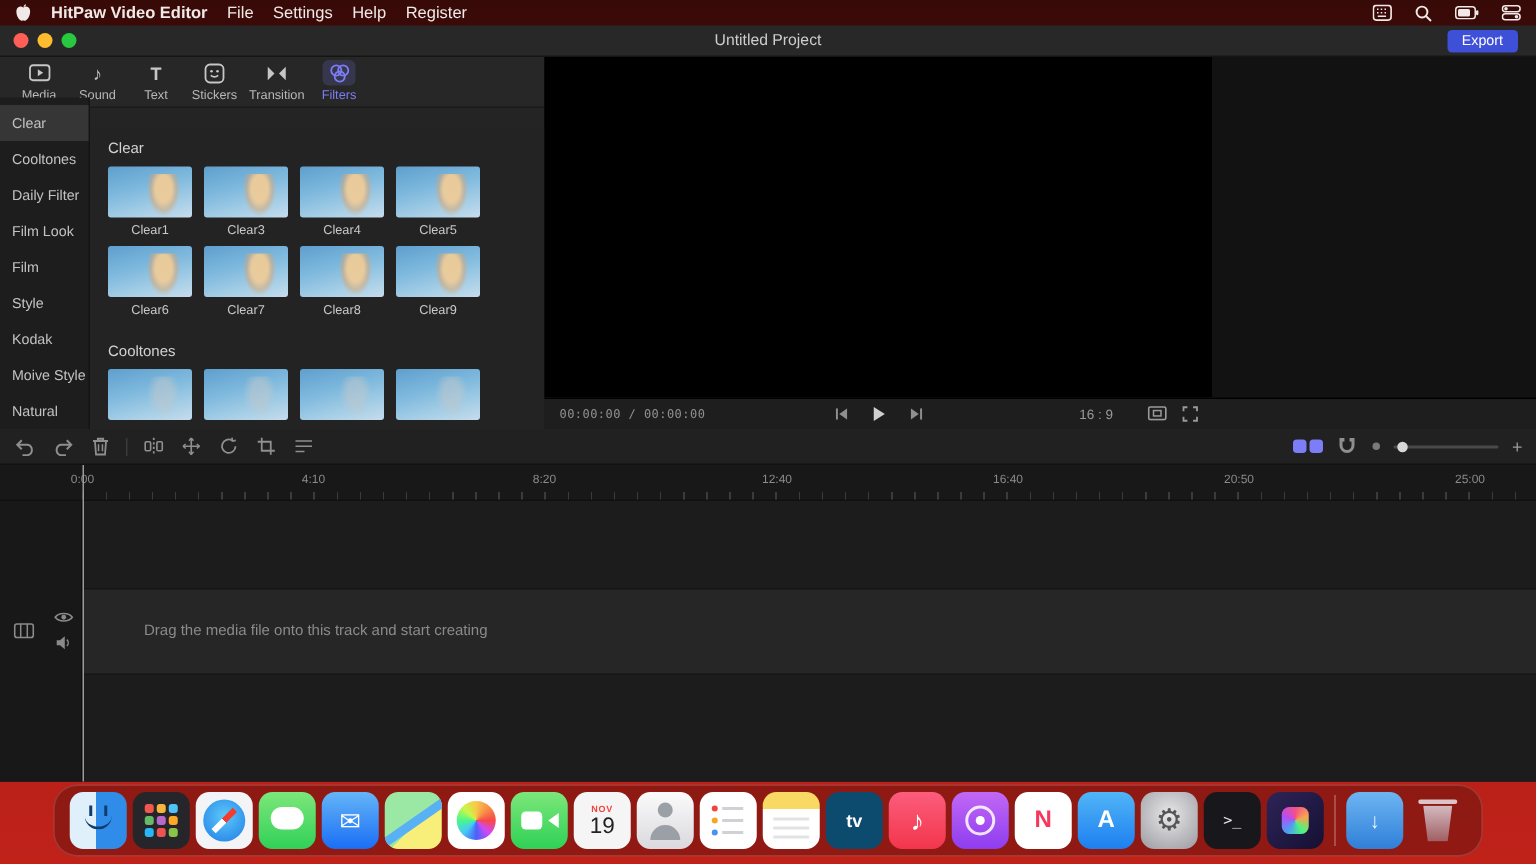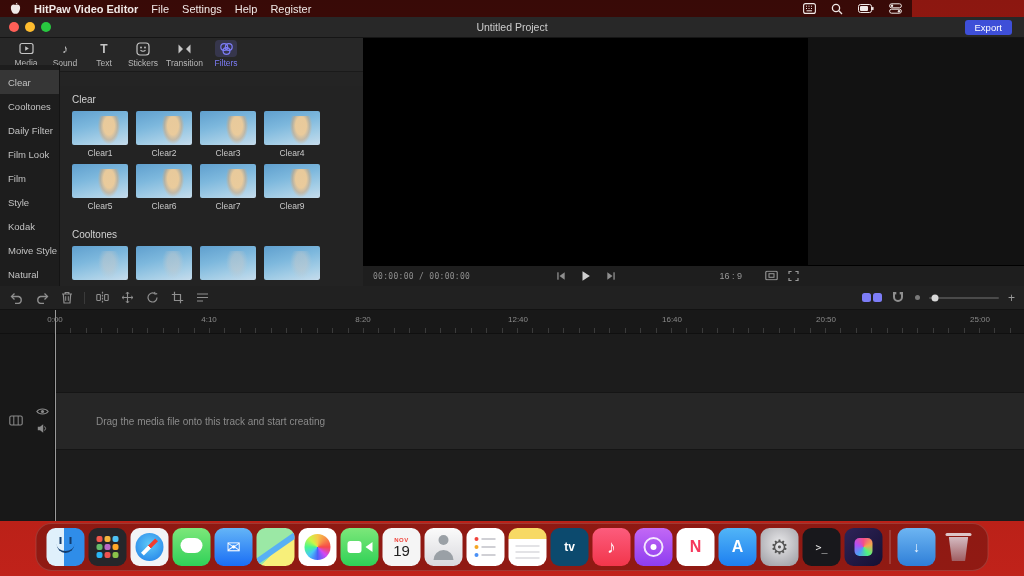--- a/index.html
+++ b/index.html
@@ -5,21 +5,21 @@
   * { margin:0; padding:0; box-sizing:border-box; }
   html,body { width:1024px; height:576px; overflow:hidden; }
   body {
     font-family:"Liberation Sans", sans-serif;
     background:linear-gradient(180deg,#8c1710 0%, #a81d12 55%, #c0221a 100%);
     position:relative; color:#ddd;
   }
   svg { display:block; }
 
   
-  .menubar { position:absolute; top:0; left:0; width:912px; height:17px;
+  .menubar { position:absolute; top:0; left:0; width:1024px; height:17px;
     background:rgba(40,8,6,0.84); display:flex; align-items:center;
     font-size:11px; color:#f0e9e7; padding:0 10px; gap:13px; z-index:50; }
   .mb-app { font-weight:bold; }
   .mb-right { margin-left:auto; display:flex; gap:15px; align-items:center; color:#f0e9e7; }
 
   
   .window { position:absolute; top:17px; left:0; width:1024px; height:504px; background:#1f1f1f; }
   .titlebar { height:21px; background:#282828; border-bottom:1px solid #151515; position:relative;
     display:flex; align-items:center; }
   .lights { display:flex; gap:6px; margin-left:9px; z-index:2; }
@@ -306,41 +306,41 @@
 
         <div class="filters">
           <div class="sec-title">Clear</div>
           <div class="thumb-grid">
             <div class="thumb-cell">
                 <div class="thumb"></div>
                 <div class="thumb-label">Clear1</div>
               </div>
             <div class="thumb-cell">
                 <div class="thumb"></div>
-                <div class="thumb-label">Clear2</div>
-              </div>
-            <div class="thumb-cell">
-                <div class="thumb"></div>
                 <div class="thumb-label">Clear3</div>
               </div>
             <div class="thumb-cell">
                 <div class="thumb"></div>
                 <div class="thumb-label">Clear4</div>
               </div>
             <div class="thumb-cell">
                 <div class="thumb"></div>
                 <div class="thumb-label">Clear5</div>
               </div>
             <div class="thumb-cell">
                 <div class="thumb"></div>
                 <div class="thumb-label">Clear6</div>
               </div>
             <div class="thumb-cell">
                 <div class="thumb"></div>
                 <div class="thumb-label">Clear7</div>
+              </div>
+            <div class="thumb-cell">
+                <div class="thumb"></div>
+                <div class="thumb-label">Clear8</div>
               </div>
             <div class="thumb-cell">
                 <div class="thumb"></div>
                 <div class="thumb-label">Clear9</div>
               </div>
           </div>
           <div class="sec-title second">Cooltones</div>
           <div class="thumb-grid">
             <div class="thumb-cell">
                 <div class="thumb cool"></div>

